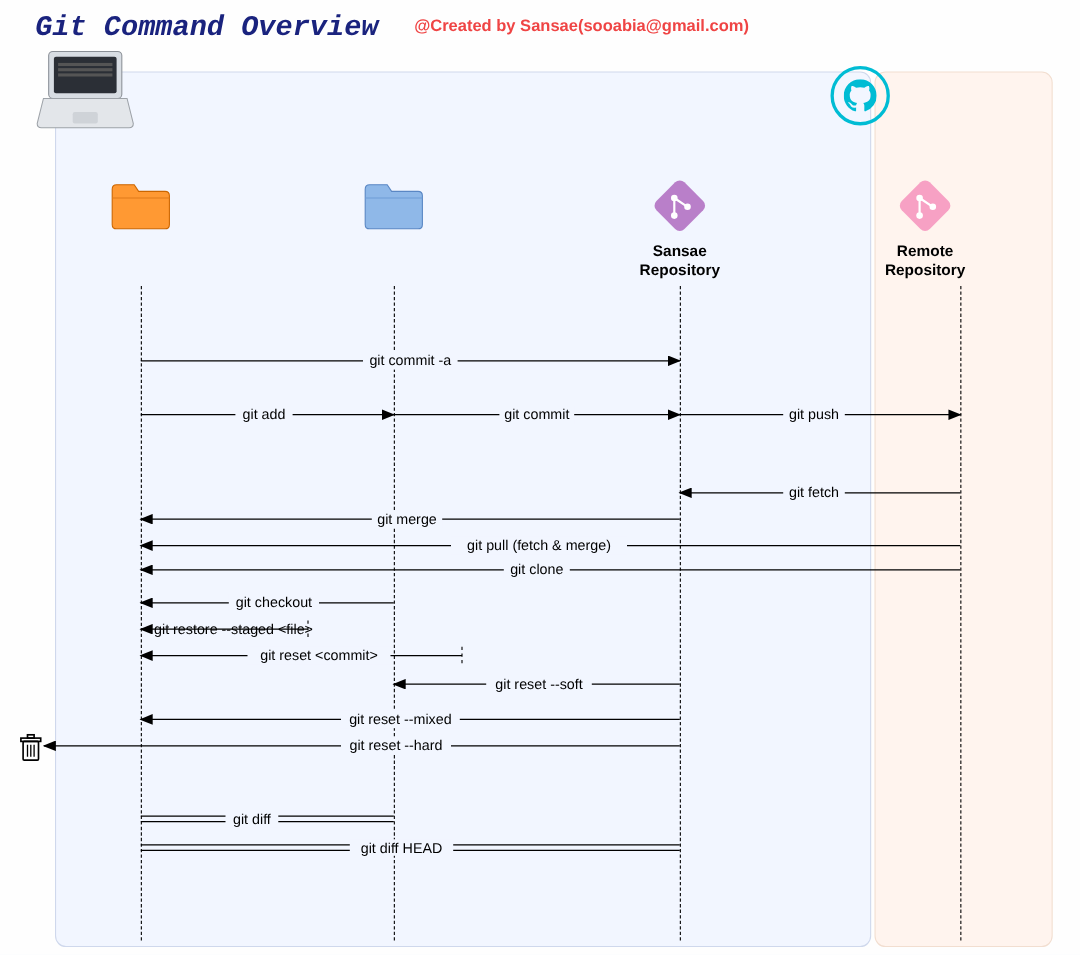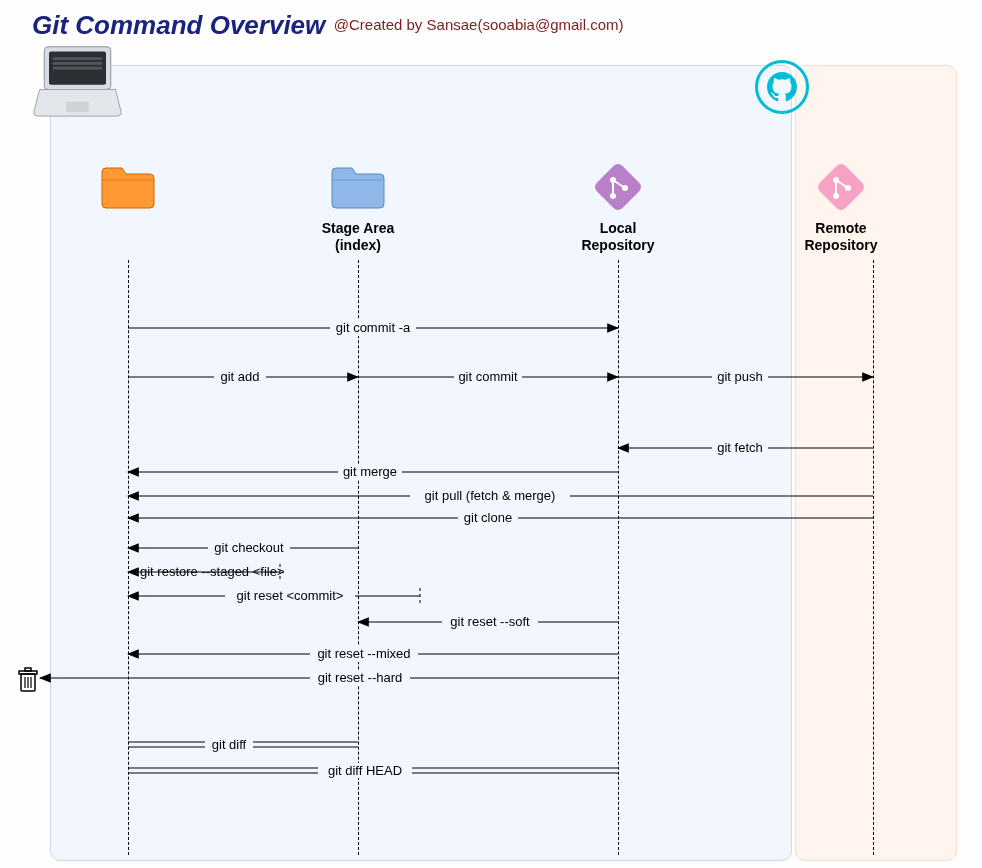--- a/index.html
+++ b/index.html
@@ -16,27 +16,28 @@
     position: absolute;
     top: 10px;
     left: 32px;
   }
   .title {
     font-size: 26px;
     font-weight: bold;
     font-style: italic;
     color: #1a237e;
     display: inline-block;
+    font-family: Liberation Mono, monospace;
   }
   .credit {
     font-size: 15px;
-    font-weight: normal;
-    color: #7f1d1d;
+    font-weight: bold;
+    color: #ef4444;
     display: inline-block;
-    margin-left: 4px;
+    margin-left: 28px;
     position: relative;
     top: -4px;
   }
   .local-box {
     position: absolute;
     left: 50px;
     top: 65px;
     width: 740px;
     height: 794px;
     background: #f2f6ff;
@@ -148,34 +149,33 @@
   </div>
 </div>
 
 <div class="col" style="left:303px">
   <div class="col-icon">
     <svg width="60" height="50" viewBox="0 0 60 50">
       <path d="M4 12 L4 42 Q4 46 8 46 L52 46 Q56 46 56 42 L56 16 Q56 12 52 12 L28 12 L24 6 L8 6 Q4 6 4 10 Z" fill="#8fb8e8" stroke="#5a87c4"></path>
       <path d="M4 18 L56 18" stroke="#6f9cd6" stroke-width="1"></path>
     </svg>
   </div>
-  <div class="col-label"><span>Stage Area</span><br><span>(index)</span></div>
 </div>
 
 <div class="col" style="left:563px">
   <div class="col-icon">
     <svg width="54" height="54" viewBox="0 0 54 54">
       <rect x="9" y="9" width="36" height="36" rx="6" transform="rotate(45 27 27)" fill="#b97fc9"></rect>
       <circle cx="22" cy="20" r="3" fill="#fff"></circle>
       <circle cx="22" cy="36" r="3" fill="#fff"></circle>
       <circle cx="34" cy="28" r="3" fill="#fff"></circle>
       <path d="M22 20 L22 36 M22 20 L34 28" stroke="#fff" stroke-width="2" fill="none"></path>
     </svg>
   </div>
-  <div class="col-label"><span>Local</span><br><span>Repository</span></div>
+  <div class="col-label"><span>Sansae</span><br><span>Repository</span></div>
 </div>
 
 <div class="col" style="left:786px">
   <div class="col-icon">
     <svg width="54" height="54" viewBox="0 0 54 54">
       <rect x="9" y="9" width="36" height="36" rx="6" transform="rotate(45 27 27)" fill="#f7a1c4"></rect>
       <circle cx="22" cy="20" r="3" fill="#fff"></circle>
       <circle cx="22" cy="36" r="3" fill="#fff"></circle>
       <circle cx="34" cy="28" r="3" fill="#fff"></circle>
       <path d="M22 20 L22 36 M22 20 L34 28" stroke="#fff" stroke-width="2" fill="none"></path>

